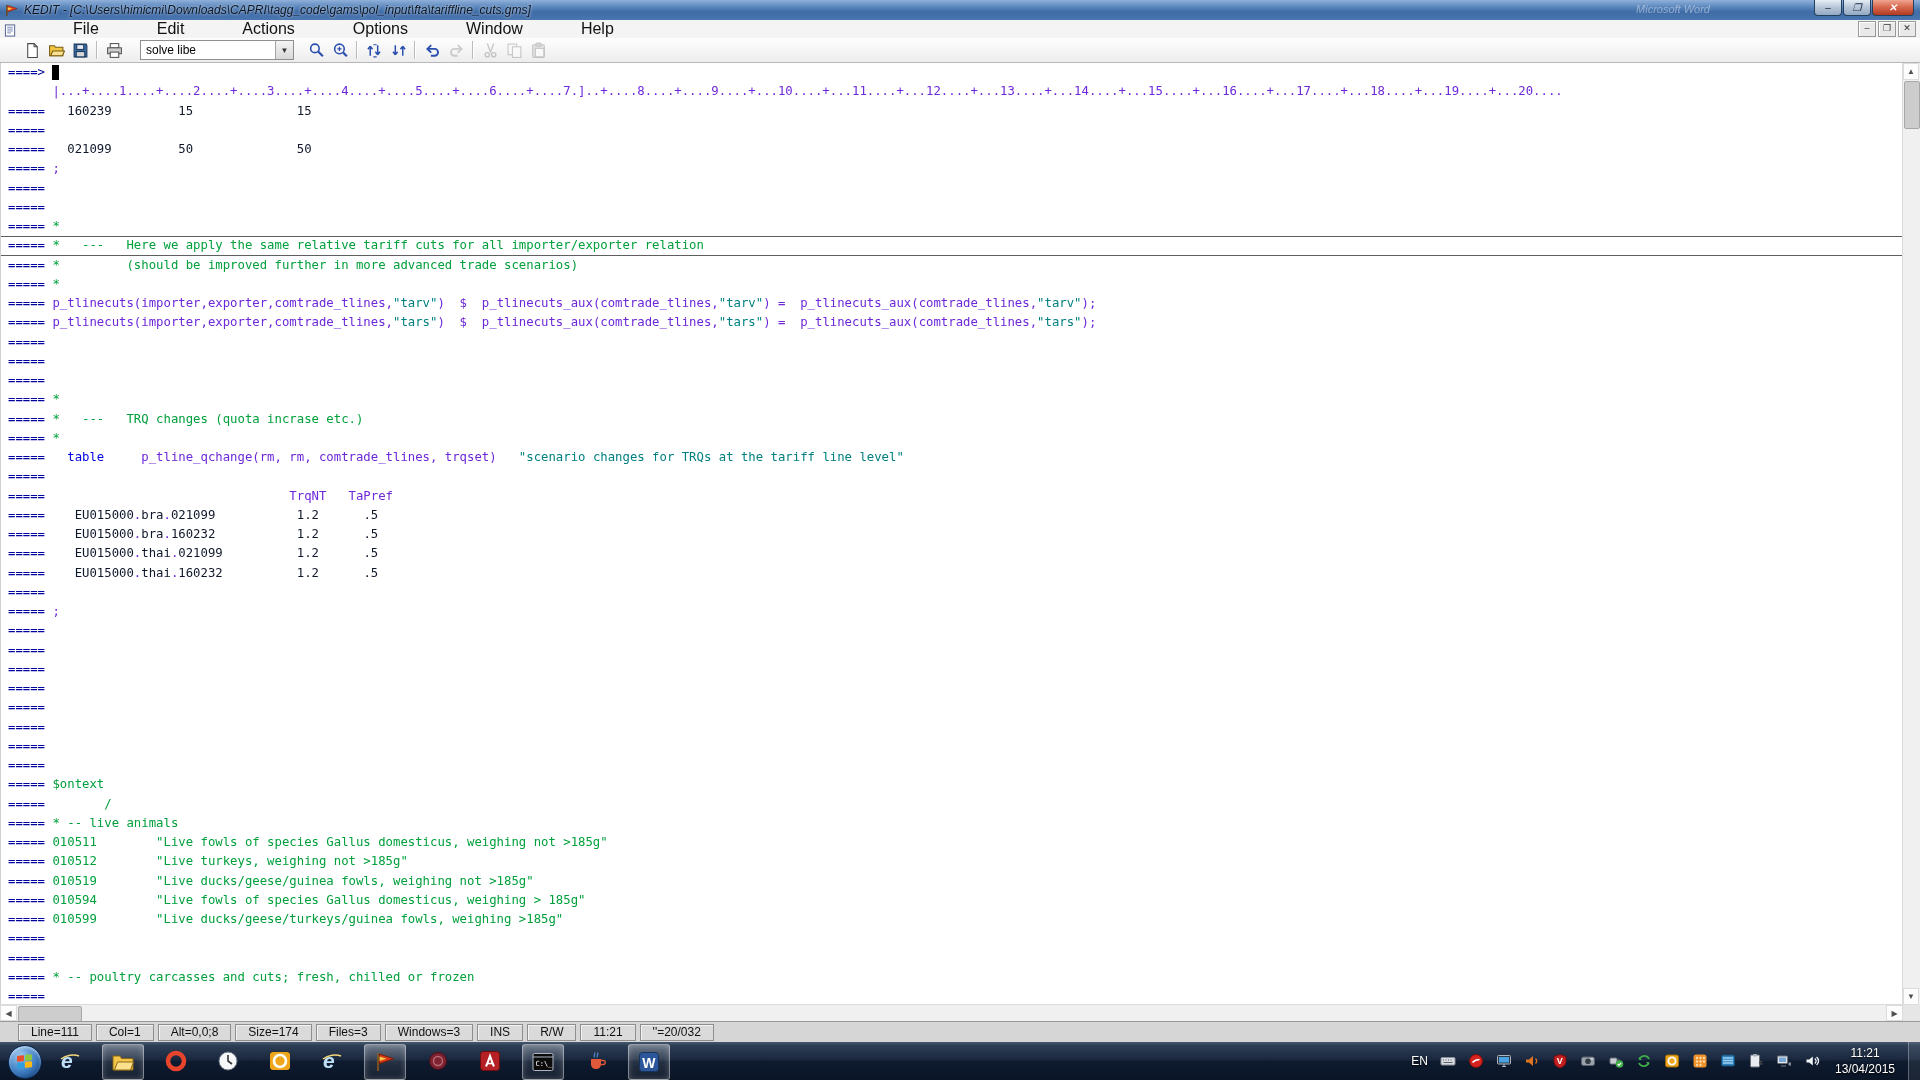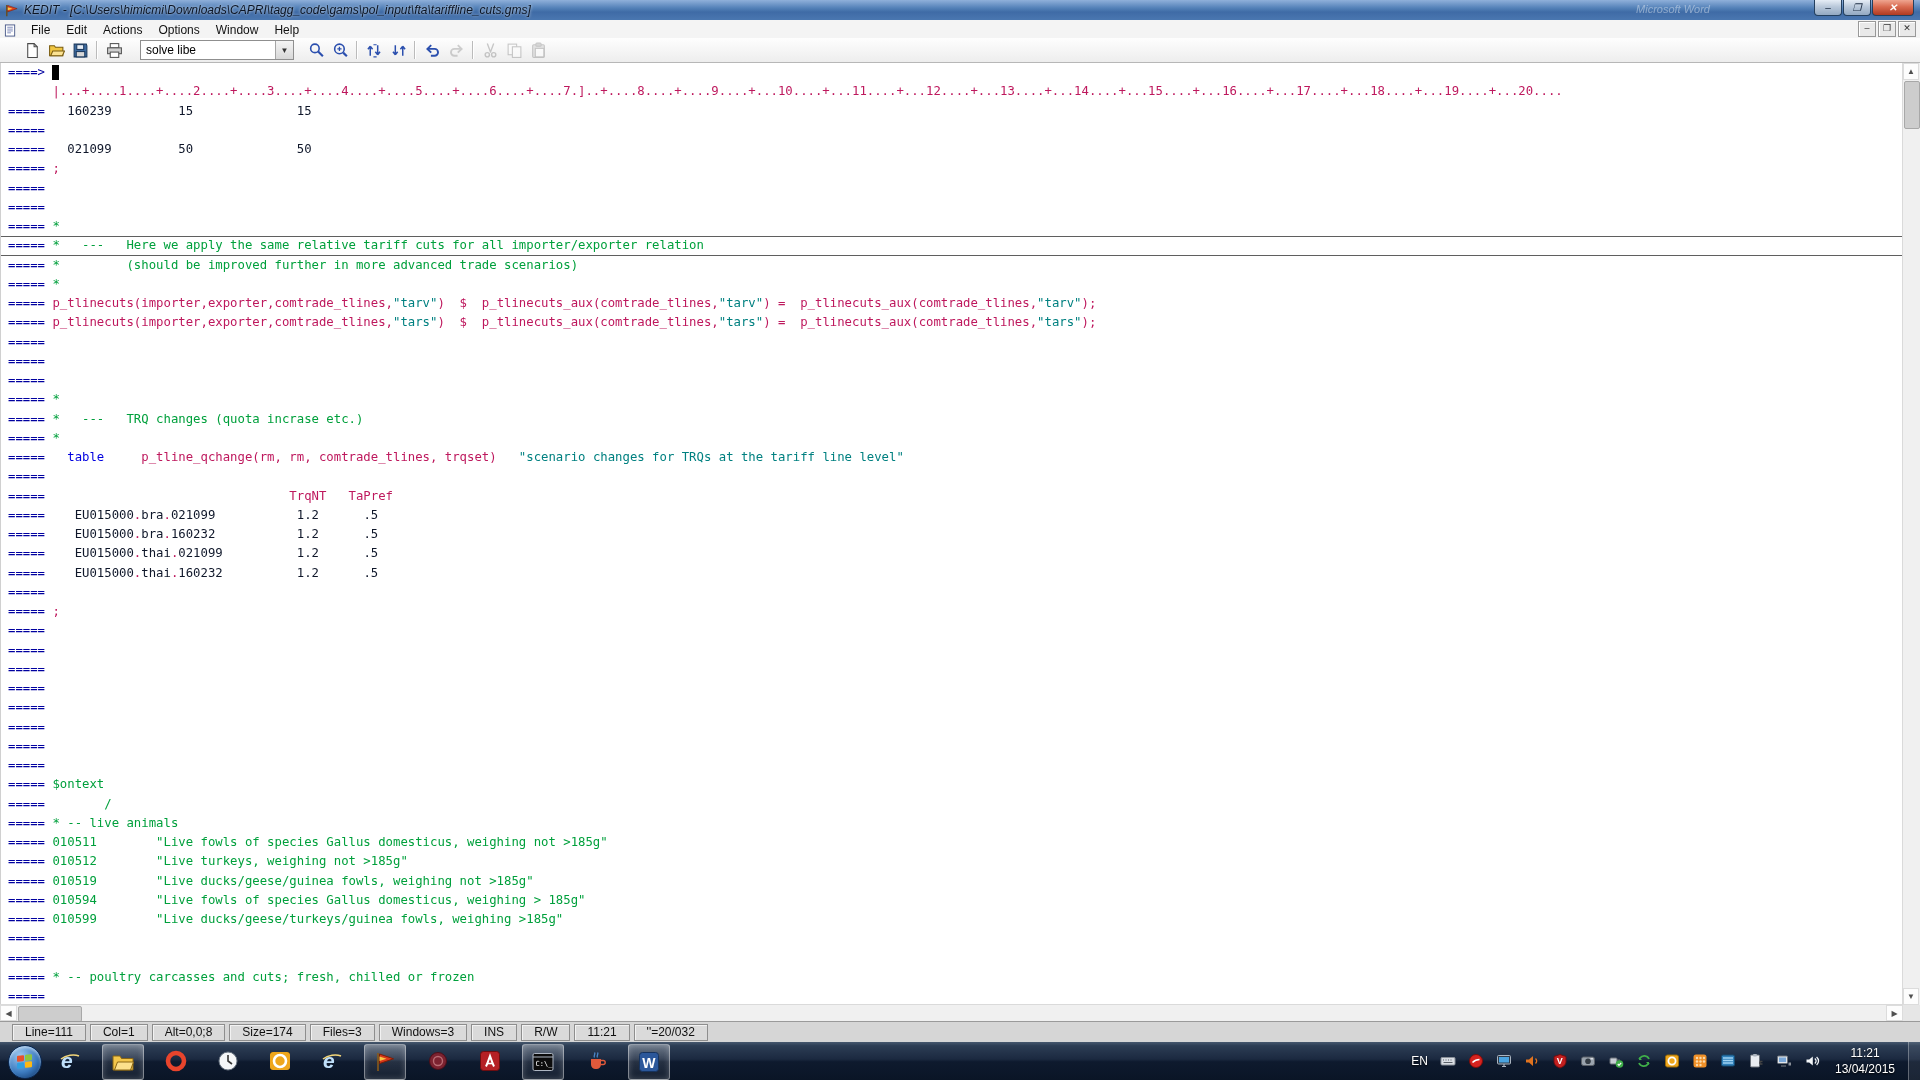--- a/index.html
+++ b/index.html
@@ -14,21 +14,21 @@
   .ghost{position:absolute;right:210px;top:3px;font-size:11px;color:#e8edf4;opacity:.45;white-space:nowrap;}
   .winbtns{position:absolute;right:6px;top:0;display:flex;}
   .wbtn{width:26px;height:15px;border:1px solid #24405f;border-top:none;border-radius:0 0 4px 4px;
     background:linear-gradient(#e6edf6,#b9c8da 45%,#93a9c2);display:flex;align-items:center;justify-content:center;
     font-size:10px;color:#1c2c42;margin-left:1px;line-height:1;}
   .wbtn.close{width:40px;background:linear-gradient(#f0a violet,#c0) ;background:linear-gradient(#efa590,#d96a50 45%,#b03a22);color:#fff;font-weight:bold;}
   
   .menubar{position:absolute;top:20px;left:0;right:0;height:18px;background:#f4f4f4;
     border-bottom:1px solid #dcdcdc;display:flex;align-items:center;}
   .mdoc{width:13px;height:13px;margin:0 6px 0 4px;}
-  .menu-item{font-size:12px;color:#111;padding:1px 8px;white-space:nowrap;}
+  .menu-item{font-size:16px;color:#111;padding:1px 8px;white-space:nowrap;margin-left:42px;}
   .mdibtns{position:absolute;right:4px;top:1px;display:flex;}
   .mdib{width:16px;height:14px;margin-left:2px;background:#e9e9e9;border:1px solid #999;
     box-shadow:inset 1px 1px 0 #fff;font-size:9px;line-height:12px;text-align:center;color:#333;}
   
   .toolbar{position:absolute;top:38px;left:0;right:0;height:24px;
     background:linear-gradient(#fefefe,#ededed);border-bottom:1px solid #b7b7b7;
     display:flex;align-items:center;padding-left:20px;}
   .tbtn{width:24px;height:21px;display:flex;align-items:center;justify-content:center;flex:0 0 auto;}
   .tbtn svg{width:17px;height:17px;}
   .tbtn.disabled{opacity:.45;filter:grayscale(1);}
@@ -38,39 +38,39 @@
   .combo .val{flex:1;font-size:12px;padding-left:5px;color:#000;white-space:nowrap;overflow:hidden;}
   .combo .drop{width:17px;height:100%;background:linear-gradient(#f4f4f4,#d8d8d8);
     border-left:1px solid #a5a5a5;display:flex;align-items:center;justify-content:center;font-size:8px;color:#333;}
   
   .editor{position:absolute;top:63px;left:0;right:17px;height:942px;background:#fff;
     border-left:1px solid #d0d0d0;overflow:hidden;
     font-family:"DejaVu Sans Mono","Liberation Mono",monospace;font-size:12.3px;}
   .ed-line{height:19.25px;line-height:19.25px;white-space:pre;padding-left:7px;}
   .ed-line.hl{border-top:1px solid #5f5f5f;border-bottom:1px solid #5f5f5f;height:17.25px;line-height:17.25px;}
   .c-pre{color:#0000a0;}
-  .c-nav{color:#be185d;}
+  .c-nav{color:#6d28d9;}
   .c-red{color:#0f172a;}
   .c-grn{color:#00a03c;}
   .c-tea{color:#008080;}
   .c-blu{color:#0000e0;text-align:right;}
   .cursor{display:inline-block;width:7px;height:15px;background:#000;vertical-align:middle;margin-left:1ch;}
   
   .vscroll{position:absolute;top:63px;right:0;width:17px;height:942px;background:#f0f0f0;border-left:1px solid #dadada;}
   .sbtn{position:absolute;left:0;width:16px;height:17px;background:#fdfdfd;border:1px solid #dcdcdc;
     box-sizing:border-box;display:flex;align-items:center;justify-content:center;font-size:8px;color:#505050;}
   .vthumb{position:absolute;left:1px;top:18px;width:14px;height:46px;background:#cdcdcd;border:1px solid #a8a8a8;border-radius:2px;}
   .hscroll{position:absolute;left:0;right:17px;bottom:58px;height:17px;background:#f0f0f0;border-top:1px solid #dadada;}
   .hbtn{position:absolute;top:0;width:17px;height:16px;background:#fdfdfd;border:1px solid #dcdcdc;
     box-sizing:border-box;display:flex;align-items:center;justify-content:center;font-size:8px;color:#505050;}
   .hthumb{position:absolute;left:18px;top:1px;width:62px;height:14px;background:#cdcdcd;border:1px solid #a8a8a8;border-radius:2px;}
   .corner{position:absolute;right:0;bottom:58px;width:17px;height:17px;background:#e6e6e6;}
   
   .statusbar{position:absolute;left:0;right:0;bottom:38px;height:20px;background:#d6d6d6;
-    border-top:1px solid #9a9a9a;display:flex;align-items:center;gap:4px;padding-left:12px;}
+    border-top:1px solid #9a9a9a;display:flex;align-items:center;gap:4px;padding-left:18px;}
   .scell{height:15px;line-height:14px;font-size:12px;color:#111;padding:0 12px;
     border:1px solid #8e8e8e;background:#dadada;box-shadow:inset 1px 1px 0 #f2f2f2;white-space:nowrap;}
   
   .taskbar{position:absolute;left:0;right:0;bottom:0;height:38px;
     background:linear-gradient(180deg,#46586e 0%,#2c3d54 10%,#1b2940 45%,#0e1a2e 52%,#0a1526 100%);
     display:flex;align-items:center;}
   .orb{position:absolute;left:8px;top:3px;width:32px;height:32px;border-radius:50%;
     background:radial-gradient(circle at 35% 30%,#9cc8f0,#3c7bc0 55%,#123a6e 90%);
     border:1px solid #0a2750;box-shadow:inset 0 2px 3px rgba(255,255,255,.55);}
   .flag{position:absolute;left:8px;top:9px;width:15px;height:13px;display:grid;

